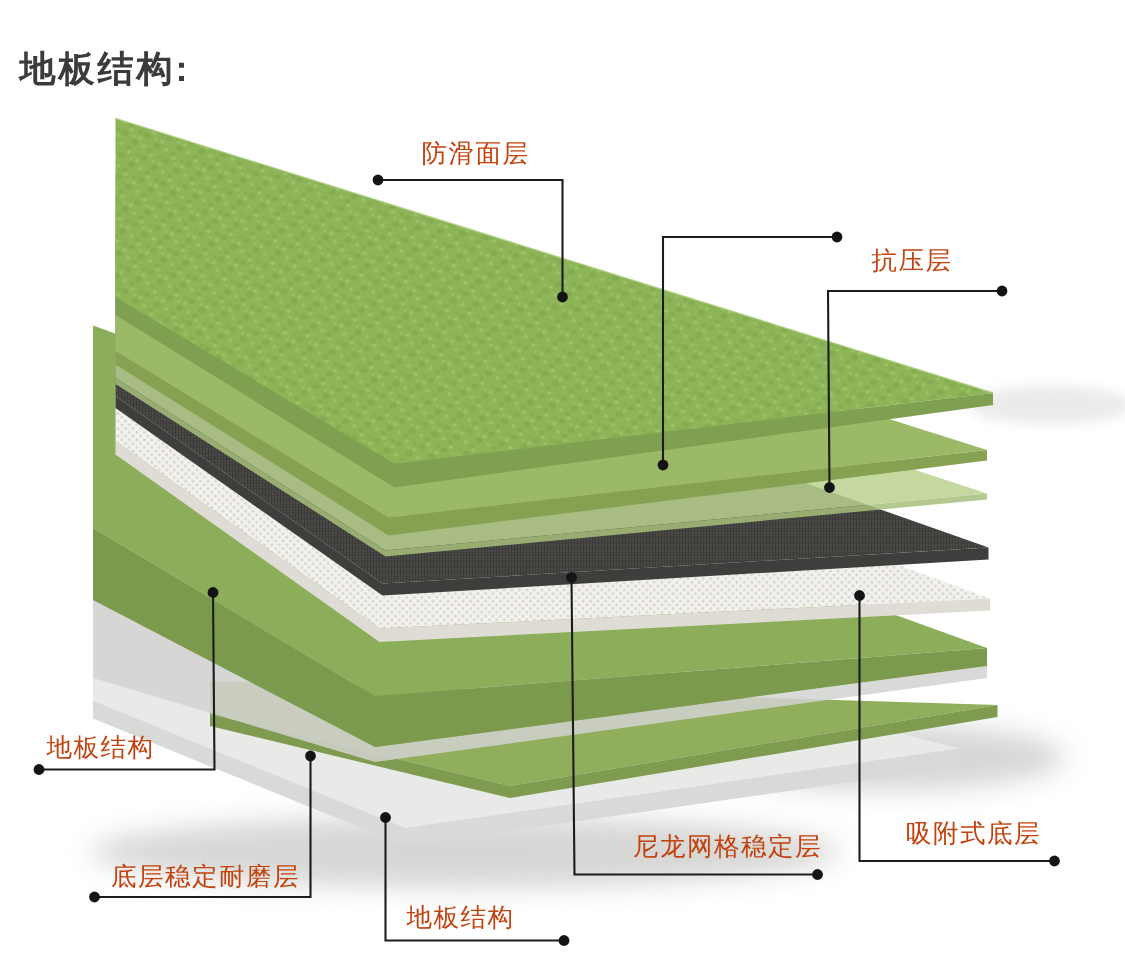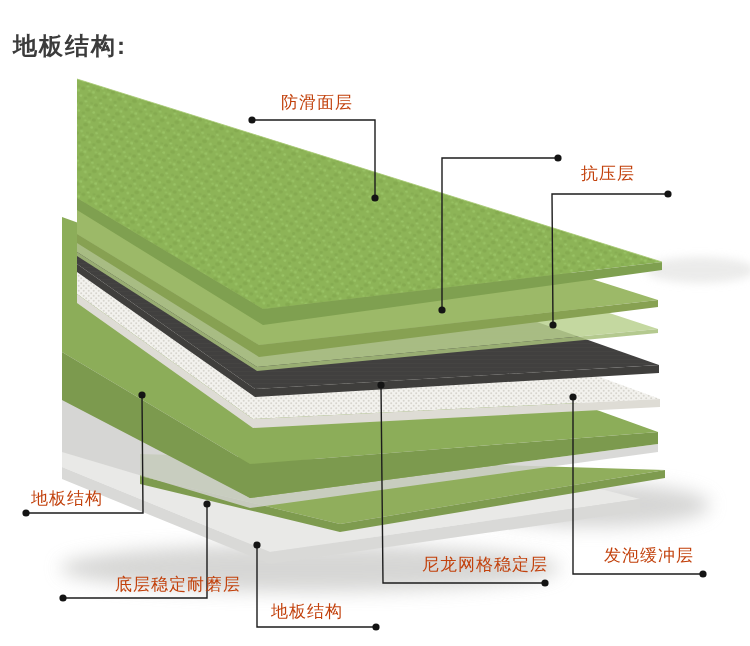--- a/index.html
+++ b/index.html
@@ -7,21 +7,21 @@
        font-family:"Liberation Sans","DejaVu Sans",sans-serif;}
   .stage{position:absolute;left:0;top:12px;width:696px;height:646px;}
   .page-title{position:absolute;left:13px;top:18px;font-size:24px;font-weight:bold;
        color:#3b3b3b;letter-spacing:2px;white-space:nowrap;}
   .layer-label{position:absolute;font-size:17px;color:#c2410c;letter-spacing:1px;
        white-space:nowrap;line-height:19px;text-align:right;}
   .lbl-fanghua{left:281px;top:81px;}
   .lbl-shiwai {left:440px;top:110px;}
   .lbl-kangya {left:581px;top:152px;}
   .lbl-fapao  {left:31px; top:477px;}
-  .lbl-diceng {left:74px; top:563px;margin-left:41px;}
+  .lbl-diceng {left:74px; top:563px;}
   .lbl-xifu   {left:271px;top:590px;}
   .lbl-nilong {left:406px;top:543px;margin-left:16px;}
   .lbl-boxian {left:604px;top:534px;}
   svg{display:block;}
 </style>
 </head>
 <body>
 
 <div class="stage">
 <svg width="750" height="646" viewBox="0 0 750 646">
@@ -130,17 +130,17 @@
     <circle cx="703" cy="562" r="3.6"></circle>
         <circle cx="573" cy="385" r="3.6"></circle>
   </g>
 </svg>
 
 <div class="page-title">地板结构:</div>
 
 <div class="layer-label lbl-fanghua">防滑面层</div>
 <div class="layer-label lbl-kangya">抗压层</div>
 <div class="layer-label lbl-nilong">尼龙网格稳定层</div>
-<div class="layer-label lbl-boxian">发泡缓冲层</div>
+<div class="layer-label lbl-boxian">吸附式底层</div>
 <div class="layer-label lbl-fapao">地板结构</div>
 <div class="layer-label lbl-diceng">底层稳定耐磨层</div>
 <div class="layer-label lbl-xifu">地板结构</div>
 </div>
 
 </body></html>

